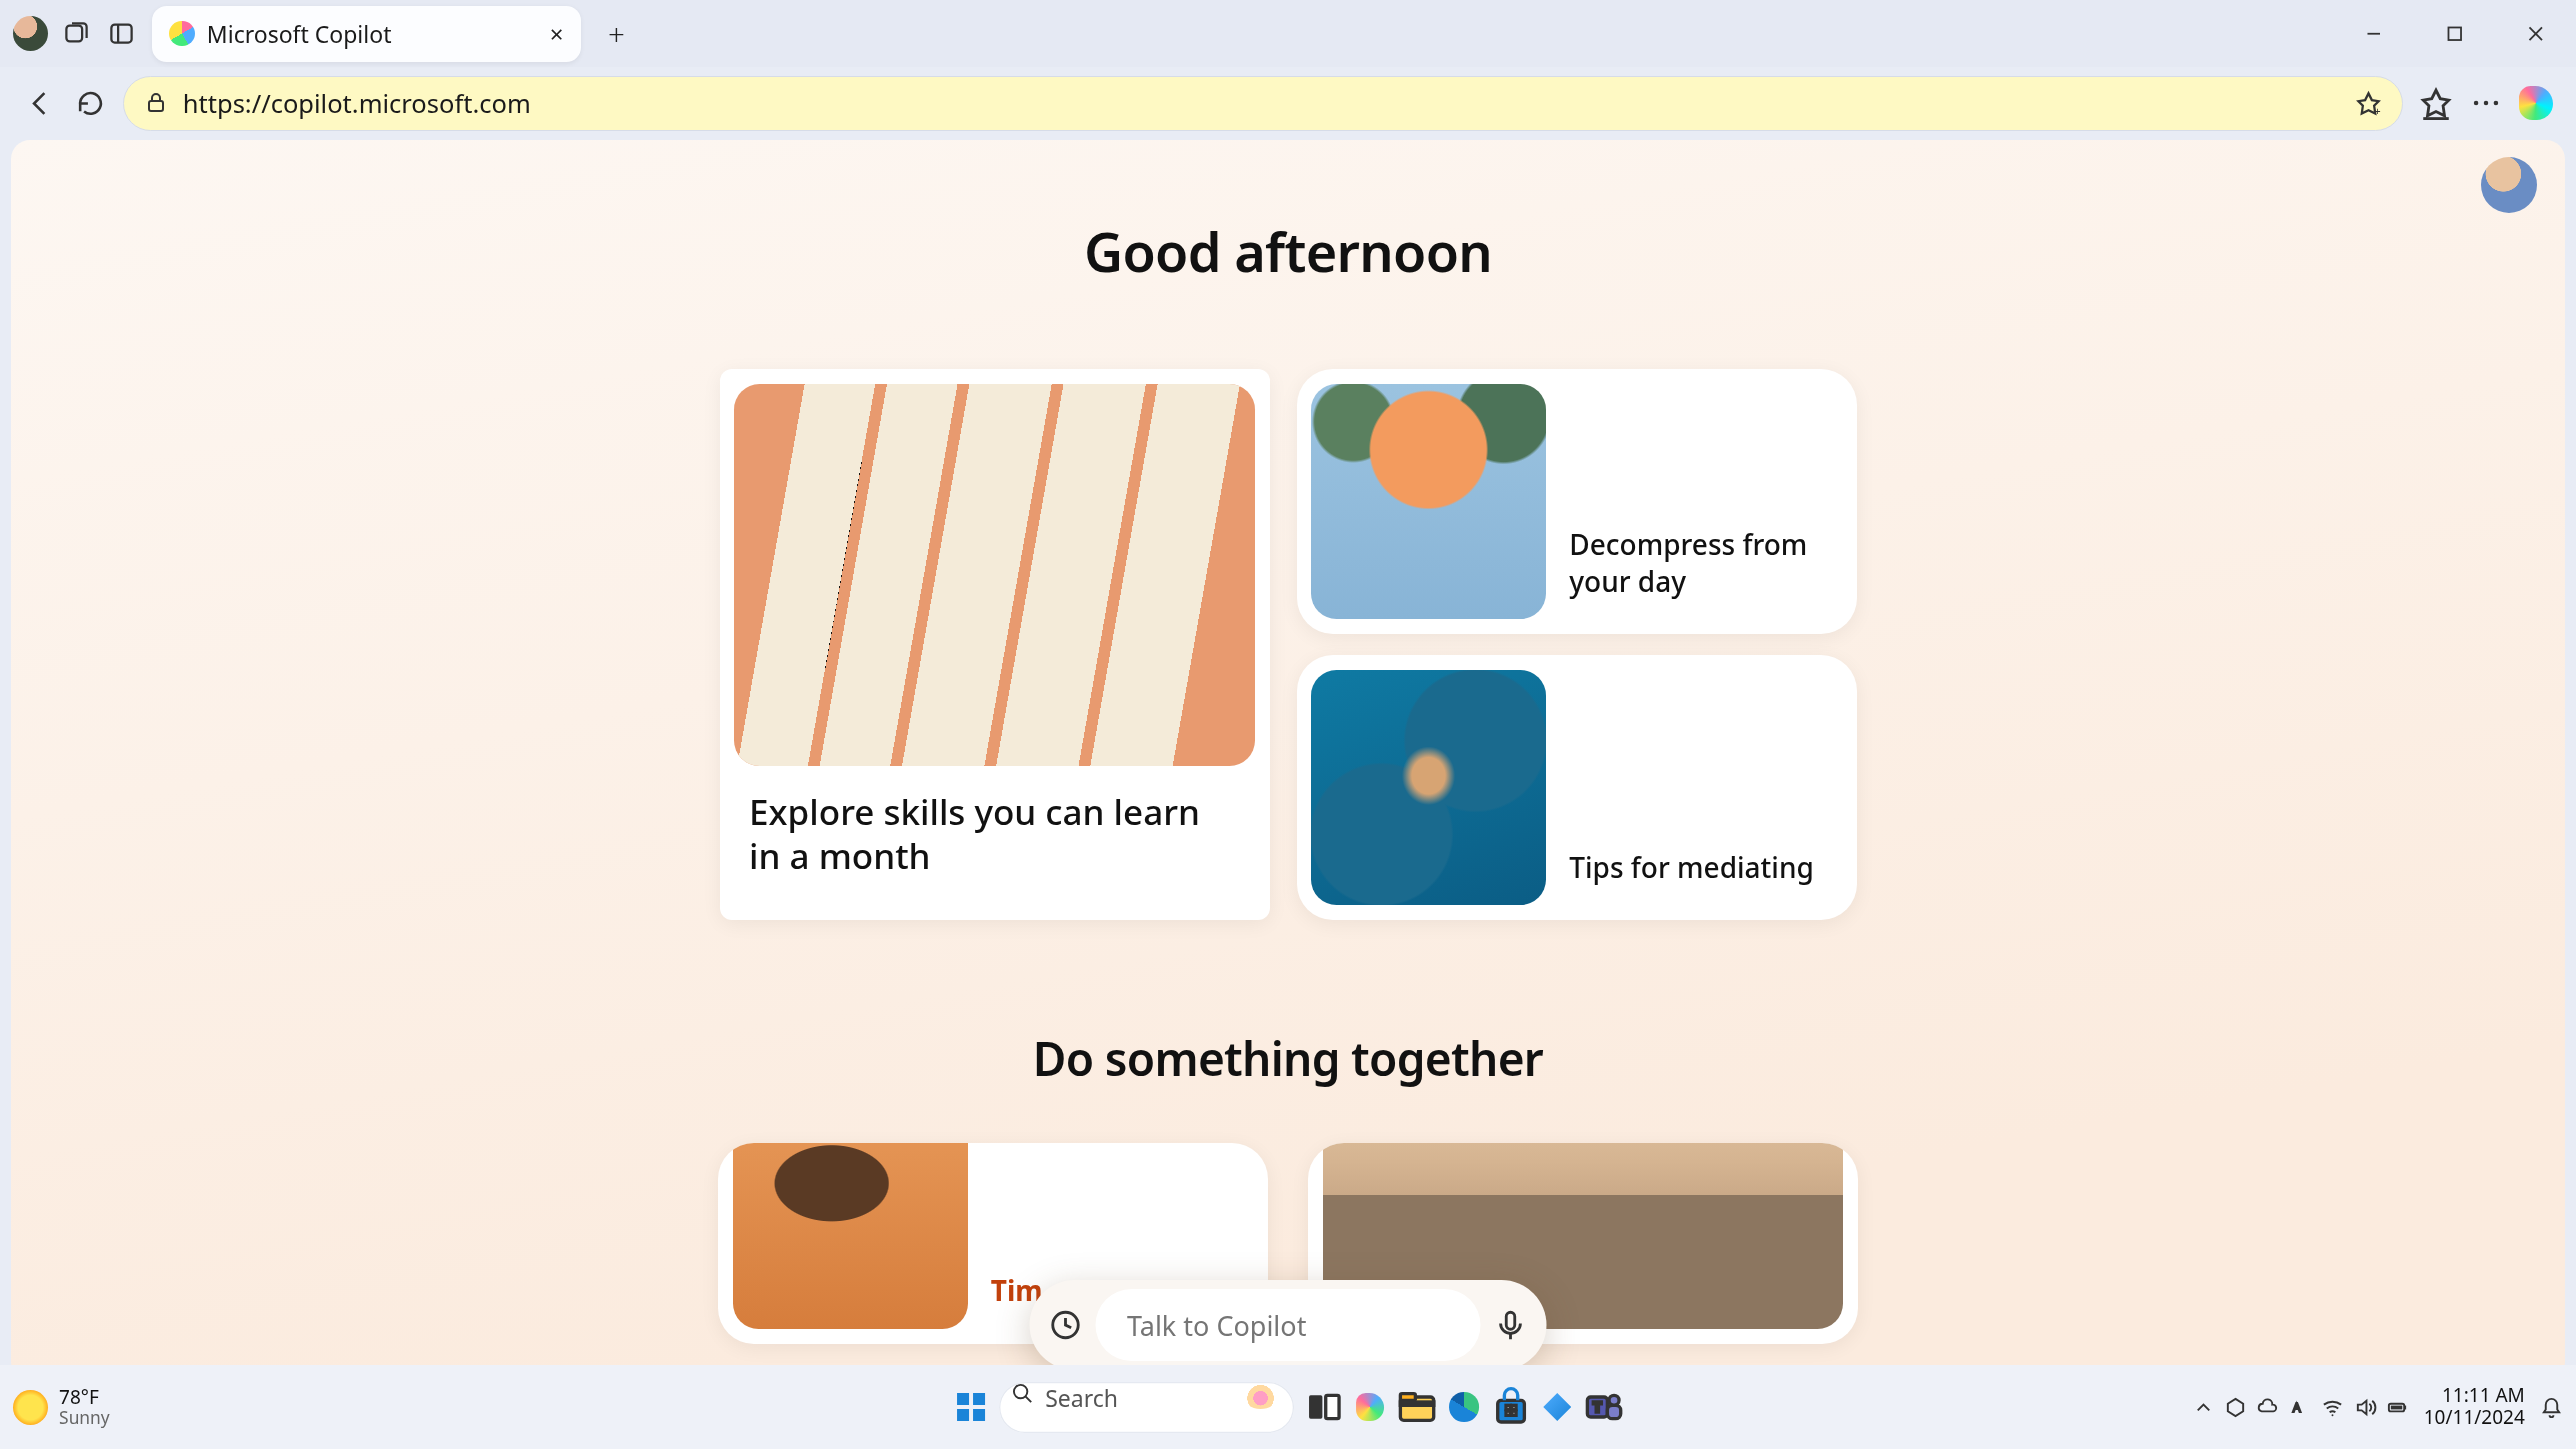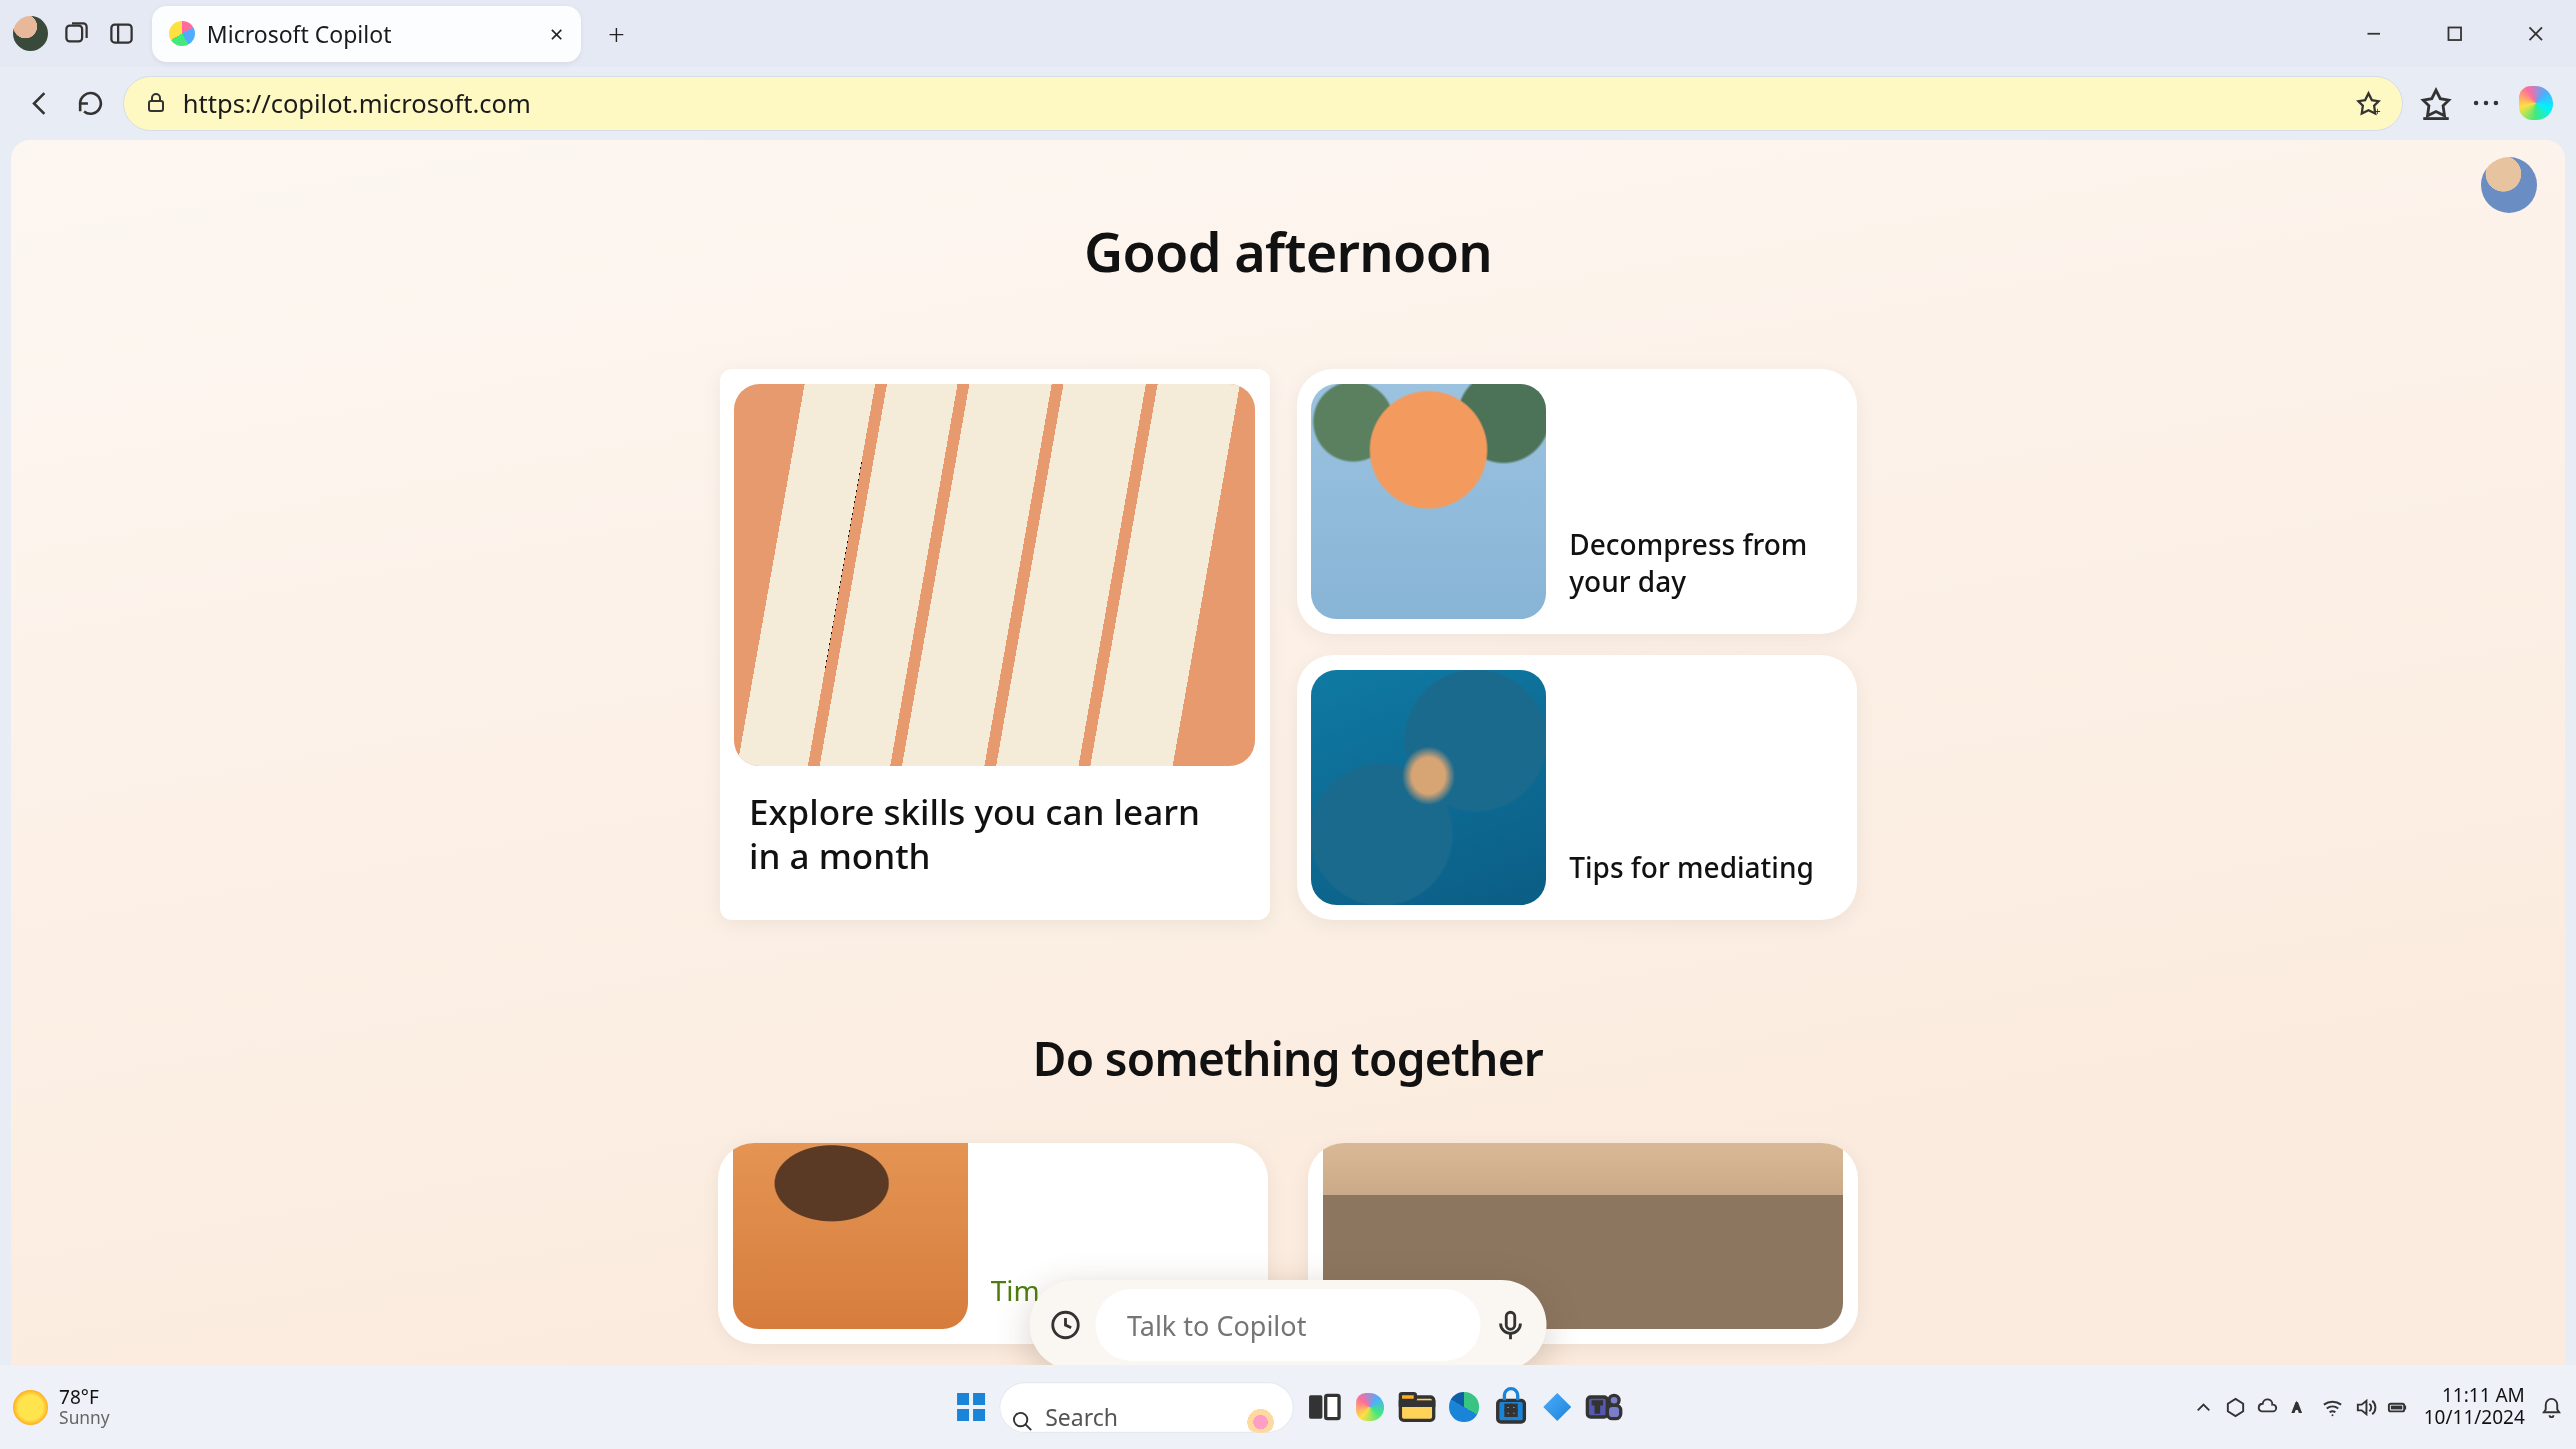--- a/index.html
+++ b/index.html
@@ -41,21 +41,21 @@
 .bigcard .cap { font-size:35px; font-weight:500; color:#111; padding:24px 14.8px 20px; line-height:1.25; }
 .smallcol { display:flex; flex-direction:column; gap:21px; }
 .smallcard { width:560px; height:265px; background:#fff; border-radius:36px; padding:14.8px; display:flex; align-items:flex-end; gap:23px; cursor:pointer; box-shadow:0 4px 20px rgba(0,0,0,0.06); }
 .smallcard .img { width:235px; height:235px; border-radius:25.5px; flex-shrink:0; }
 .smallcard .cap { font-size:28px; font-weight:500; color:#111; padding-bottom:20px; line-height:1.3; }
 
 .section2hdr { text-align:center; font-size:46px; font-weight:600; color:#111; margin-top:107px; letter-spacing:-0.7px; }
 .cards2 { display:flex; justify-content:center; gap:40px; margin-top:54px; }
 .card2 { width:550px; height:201px; background:#fff; border-radius:36px; padding:14.8px; display:flex; align-items:flex-end; gap:23px; cursor:pointer; box-shadow:0 4px 20px rgba(0,0,0,0.06); overflow:hidden; }
 .card2 .img { width:235px; height:235px; border-radius:25.5px; flex-shrink:0; }
-.card2 .cap { font-size:28px; font-weight:400; color:#4d7c0f; padding-bottom:20px; }
+.card2 .cap { font-size:28px; font-weight:700; color:#c2410c; padding-bottom:20px; }
 .card2.full .img { width:100%; height:335px; }
 
 
 .img-piano { background:linear-gradient(#e7996c,#dd8557); }
 .img-piano::before { content:""; position:absolute; inset:0;
   background:
     linear-gradient(100deg,transparent 0 12%,#f4ebd9 12% 24%,transparent 24% 26%,#f4ebd9 26% 38%,transparent 38% 40%,#f4ebd9 40% 54%,transparent 54% 56%,#f4ebd9 56% 70%,transparent 70% 72%,#f4ebd9 72% 86%,transparent 86%),
     linear-gradient(100deg,transparent 0 17%,#1a1410 17% 23%,transparent 23% 31%,#1a1410 31% 37%,transparent 37% 59%,#1a1410 59% 65%,transparent 65% 75%,#1a1410 75% 81%,transparent 81%);
   background-size:100% 100%,100% 56%;
   background-position:0 0,0 44%;
@@ -87,21 +87,21 @@
 .taskbar { position:absolute; bottom:0; left:0; right:0; height:84px; background:#eef1f8; display:flex; align-items:center; padding:0 13.4px; }
 .weather { display:flex; align-items:center; gap:10.7px; }
 .weather .sun { width:35px; height:35px; border-radius:50%; background:radial-gradient(circle,#ffe44d 50%,#ffb020 70%); }
 .weather .txt { display:flex; flex-direction:column; line-height:1.1; }
 .weather .temp { font-size:19px; color:#111; }
 .weather .cond { font-size:17.4px; color:#666; }
 .tbcenter { position:absolute; left:50%; transform:translateX(-50%); display:flex; align-items:center; gap:9.4px; }
 .startbtn { width:38px; height:38px; display:flex; align-items:center; justify-content:center; cursor:pointer; }
 .win11 { display:grid; grid-template:1fr 1fr/1fr 1fr; gap:3.4px; width:28px; height:28px; }
 .win11 span { background:#1a84d8; }
-.searchbox { width:295px; height:51px; background:#fff; border-radius:27px; display:flex; align-items:flex-end; padding:0 16px 0 12px; gap:10.7px; box-shadow:inset 0 0 0 1.3px #e5e9f1; }
+.searchbox { width:295px; height:51px; background:#fff; border-radius:27px; display:flex; align-items:flex-start; padding:0 16px 0 12px; gap:10.7px; box-shadow:inset 0 0 0 1.3px #e5e9f1; }
 .searchbox .sicon { width:23px; height:23px; }
 .searchbox .lbl { font-size:23px; color:#555; flex:1; }
 .searchbox .lotus { width:35px; height:27px; border-radius:50%; background:radial-gradient(circle at 50% 60%,#ff9ec5 30%,#ffd9a0 31% 55%,transparent 56%); }
 .tbicongrp { display:flex; align-items:center; gap:6.7px; }
 .tbico { width:40px; height:40px; display:flex; align-items:center; justify-content:center; cursor:pointer; border-radius:5.4px; }
 .tbr { position:absolute; right:13.4px; display:flex; align-items:center; gap:9.4px; }
 .tbr .sysico { width:23px; height:23px; display:flex; align-items:center; justify-content:center; cursor:pointer; }
 .clock { text-align:right; font-size:19px; color:#111; line-height:1.15; margin:0 5.4px; }
 
 svg { stroke:#333; stroke-width:2; fill:none; }

